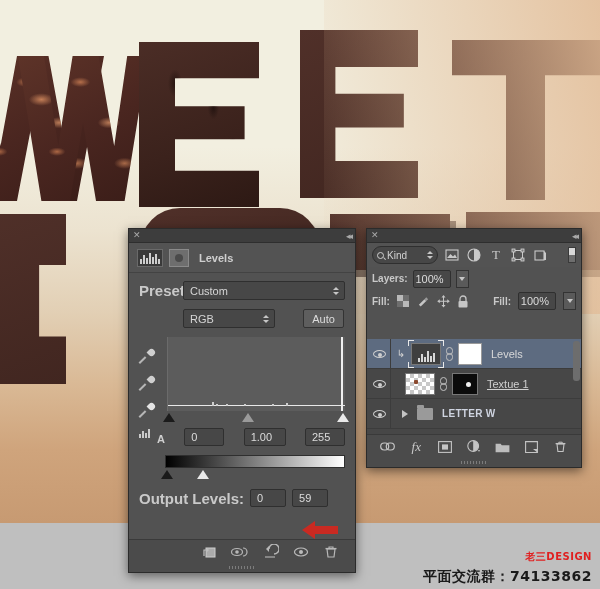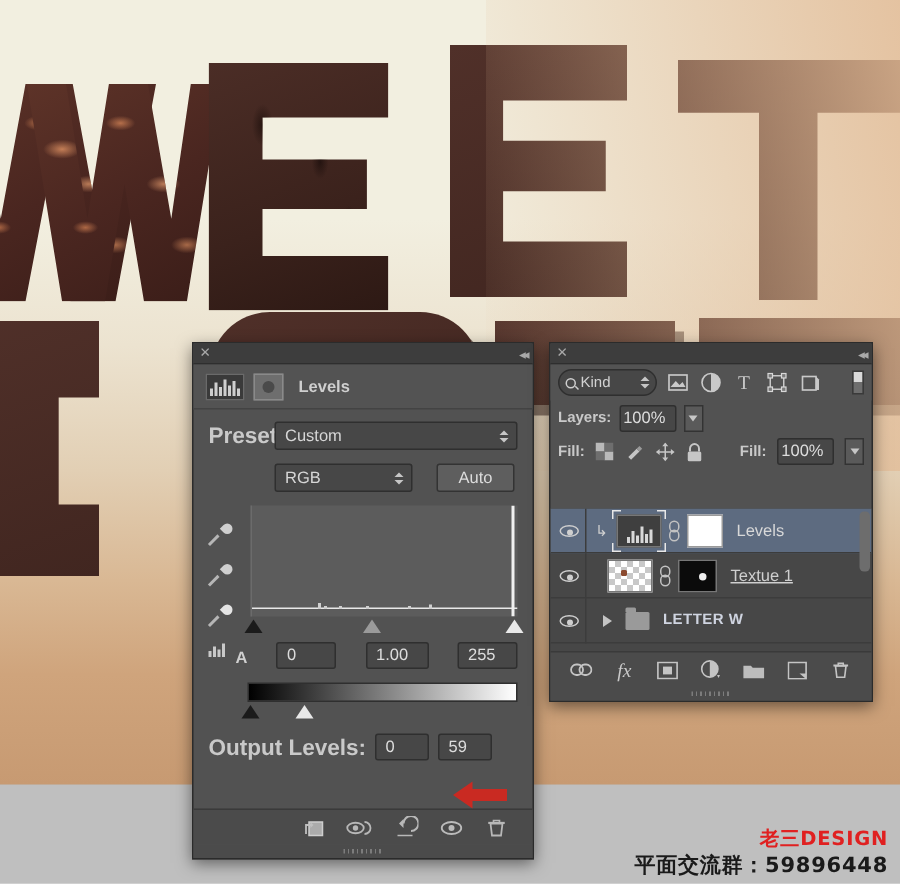--- a/index.html
+++ b/index.html
@@ -301,21 +301,21 @@
   #red-arrow { position: absolute; left: 302px; top: 520px; width: 36px; height: 20px; }
   #red-arrow svg { display:block; }
 
   #translate-overlay {
     position: absolute; left: 300px; top: 542px; width: 120px; height: 22px;
     background: rgba(215,215,215,.62); color: #6d6d6d; font-size: 10px;
     display: flex; align-items: center; padding-left: 14px;
   }
   #wm-brand {
     position: absolute; right: 8px; top: 550px;
-    color: #e02020; font-weight: bold; font-size: 13px;
+    color: #e02020; font-weight: bold; font-size: 10px;
     letter-spacing: .5px; font-family: "DejaVu Sans", sans-serif;
   }
   #wm-qq {
     position: absolute; right: 8px; top: 568px;
     color: #1a1a1a; font-weight: bold; font-size: 14px;
     font-family: "DejaVu Sans", sans-serif; letter-spacing: .5px;
   }
   #bottom-strip {
     position: absolute; left: 0; top: 523px; width: 600px; height: 66px;
     background: #bfbfbf;
@@ -389,21 +389,21 @@
       </div>
 
       <div class="row">
         <div class="select" style="width:92px;margin-left:44px">
           <span>RGB</span>
           <span class="arrows">
             <span></span>
               <span></span>
           </span>
         </div>
-        <div class="btn" style="width:52px;margin-left:16px">
+        <div class="btn" style="width:41px;margin-left:28px">
           <span>Auto</span>
         </div>
       </div>
 
       <div class="hist-area">
         <div class="droppers">
           <div class="dropper">
             <span class="bulb"></span>
               <span class="stem"></span>
           </div>
@@ -715,15 +715,15 @@
   </div>
 
   <div id="red-arrow">
     <svg width="36" height="20" viewBox="0 0 36 20">
       <path d="M0 10 L13 1 L13 6 L36 6 L36 14 L13 14 L13 19 Z" fill="#c92a22"></path>
     </svg>
   </div>
 
 
   <div id="wm-brand">老三DESIGN</div>
-  <div id="wm-qq">平面交流群：59896448</div>
+  <div id="wm-qq">平面交流群：74133862</div>
 
 </div>
 
 </body></html>

